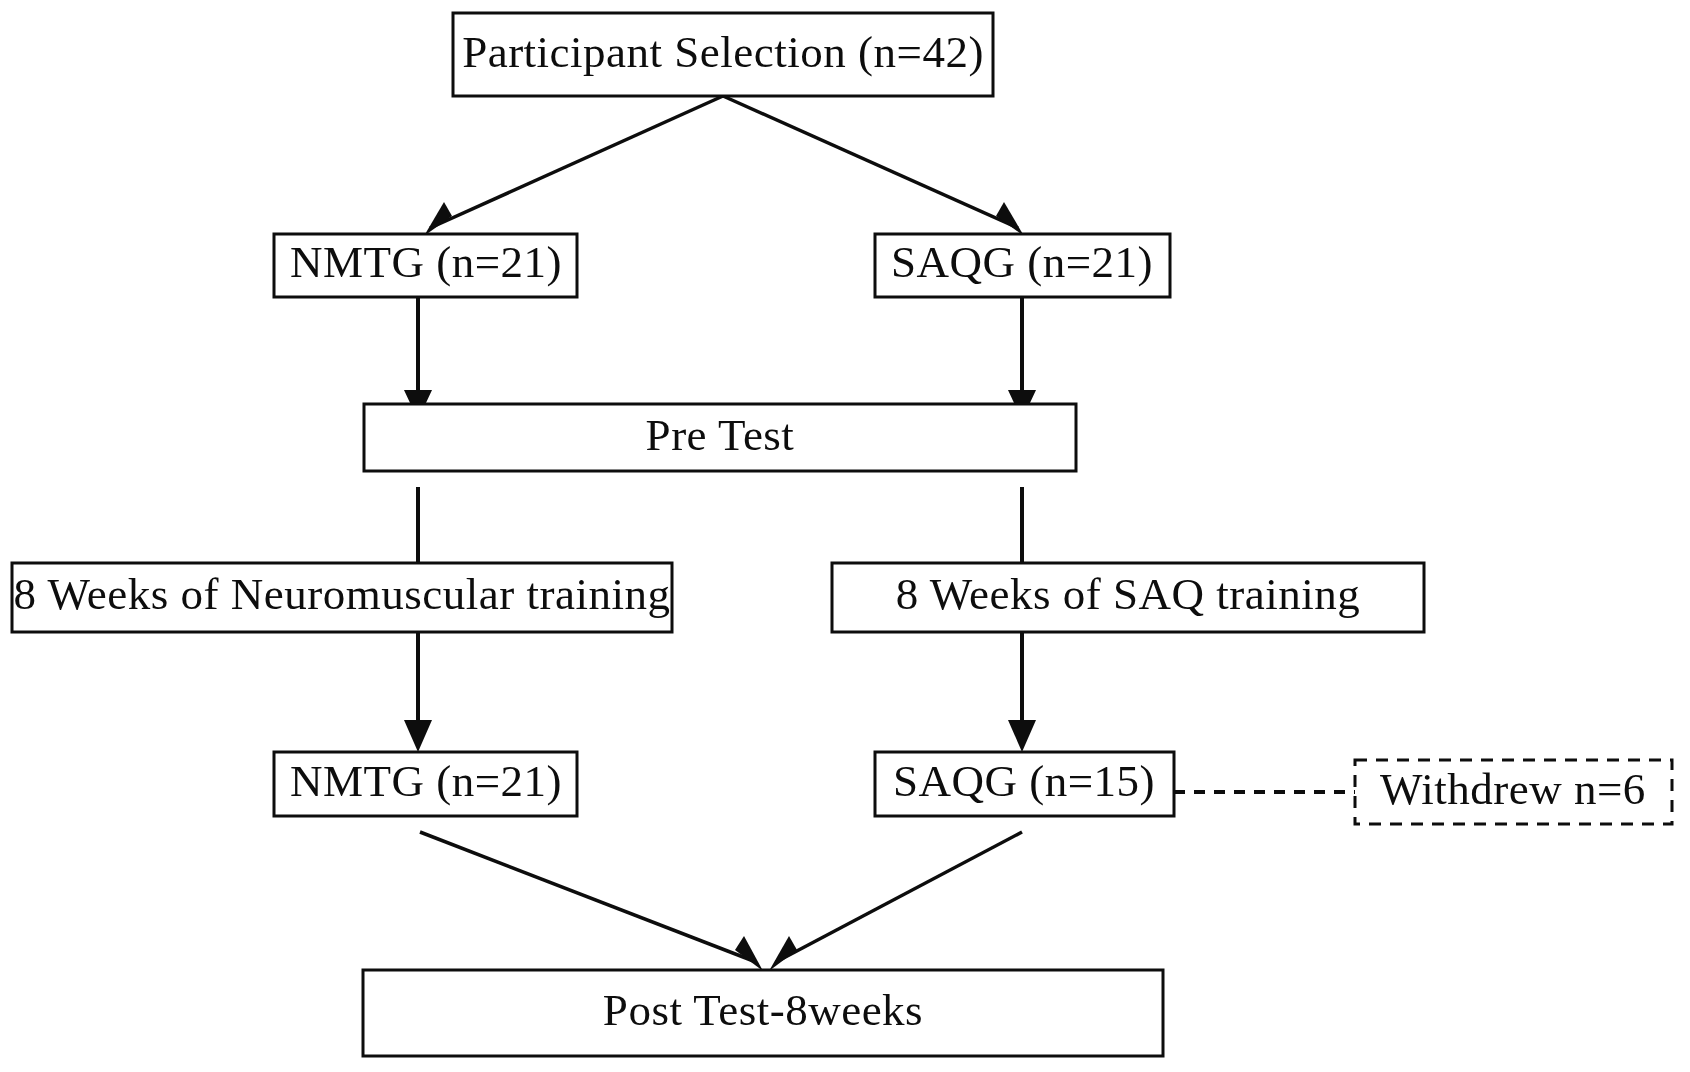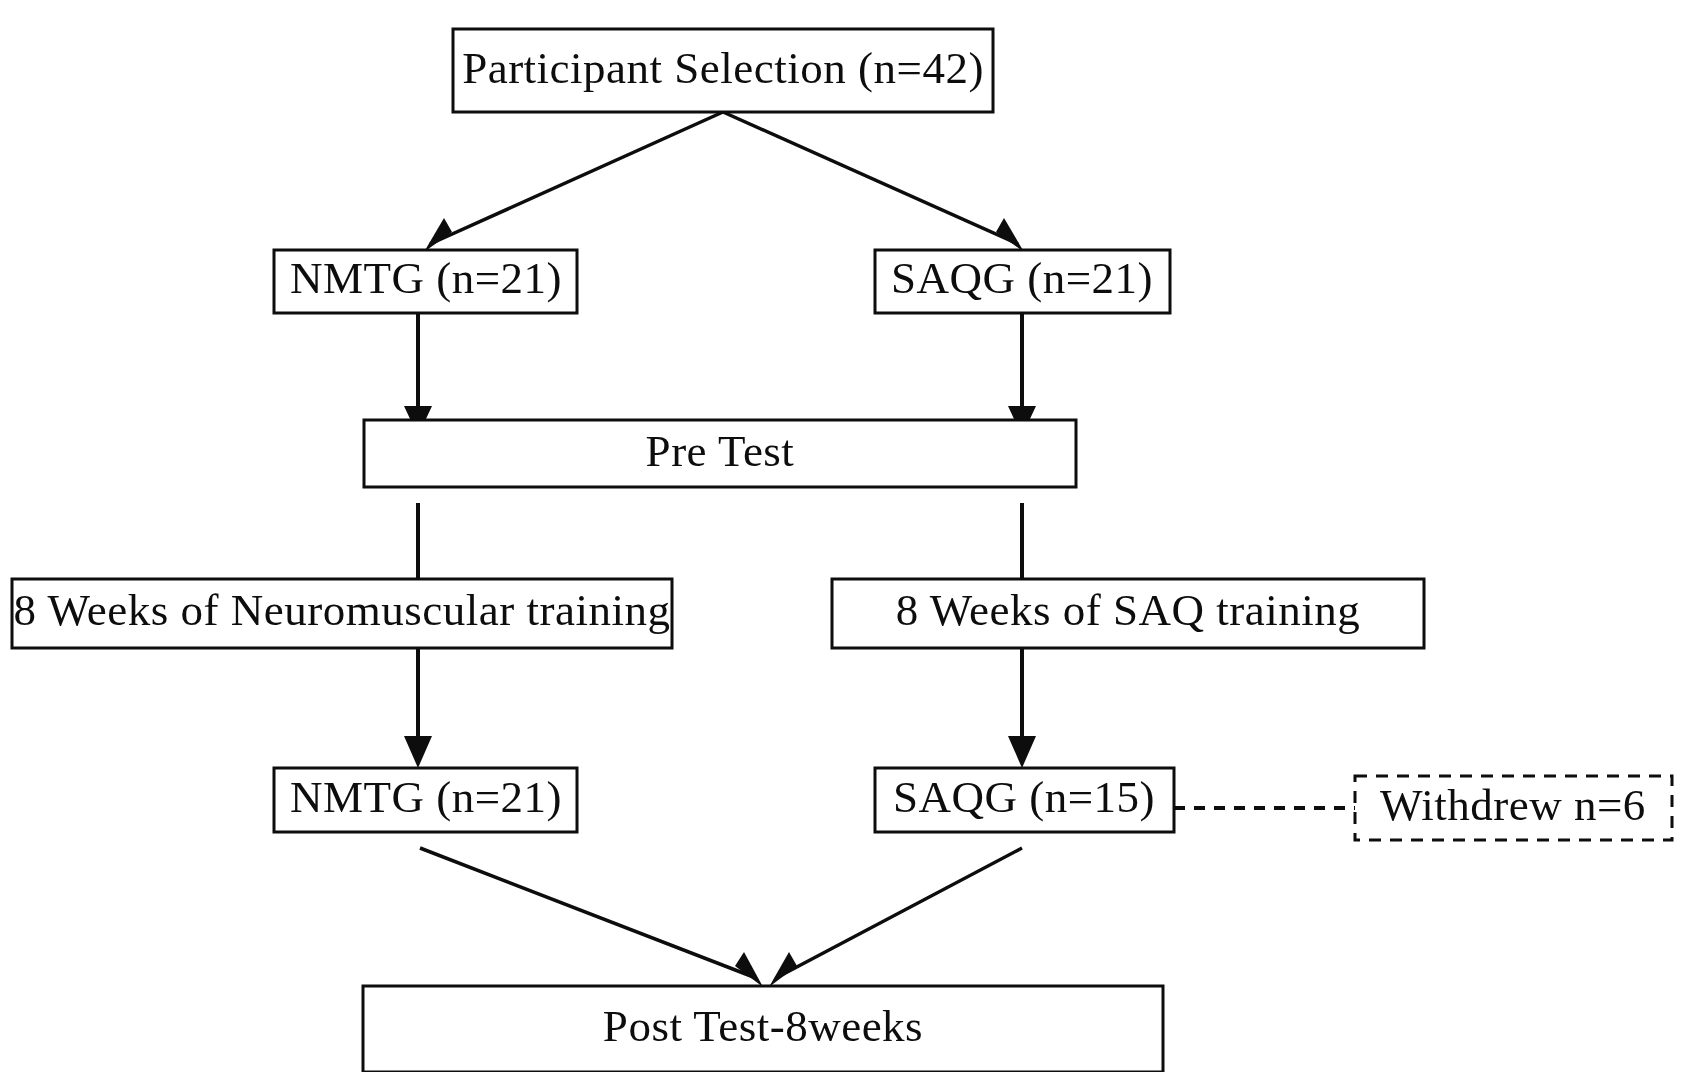--- a/index.html
+++ b/index.html
@@ -11,21 +11,20 @@
     width: 1690px;
     height: 1072px;
     font-family: "Liberation Serif", "DejaVu Serif", serif;
     overflow: hidden;
   }
   #flowchart-root {
     position: relative;
     width: 1690px;
     height: 761px;
     background: #ffffff;
-    margin-top: 16px;
   }
   svg.diagram {
     position: absolute;
     top: 0;
     left: 0;
     width: 1690px;
     height: 1072px;
     display: block;
   }
   .node-box {

